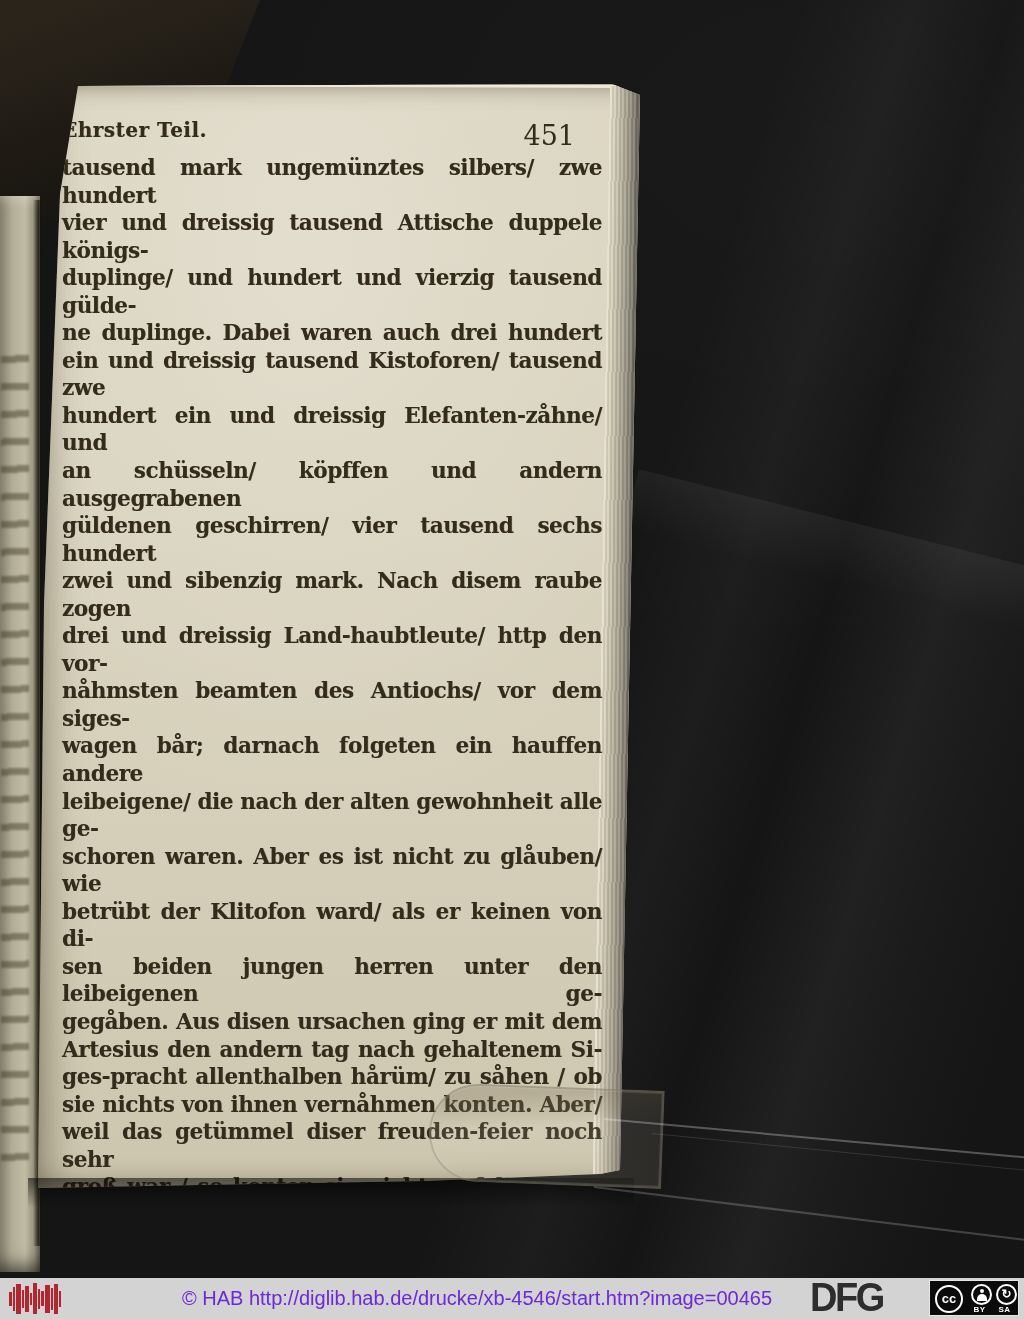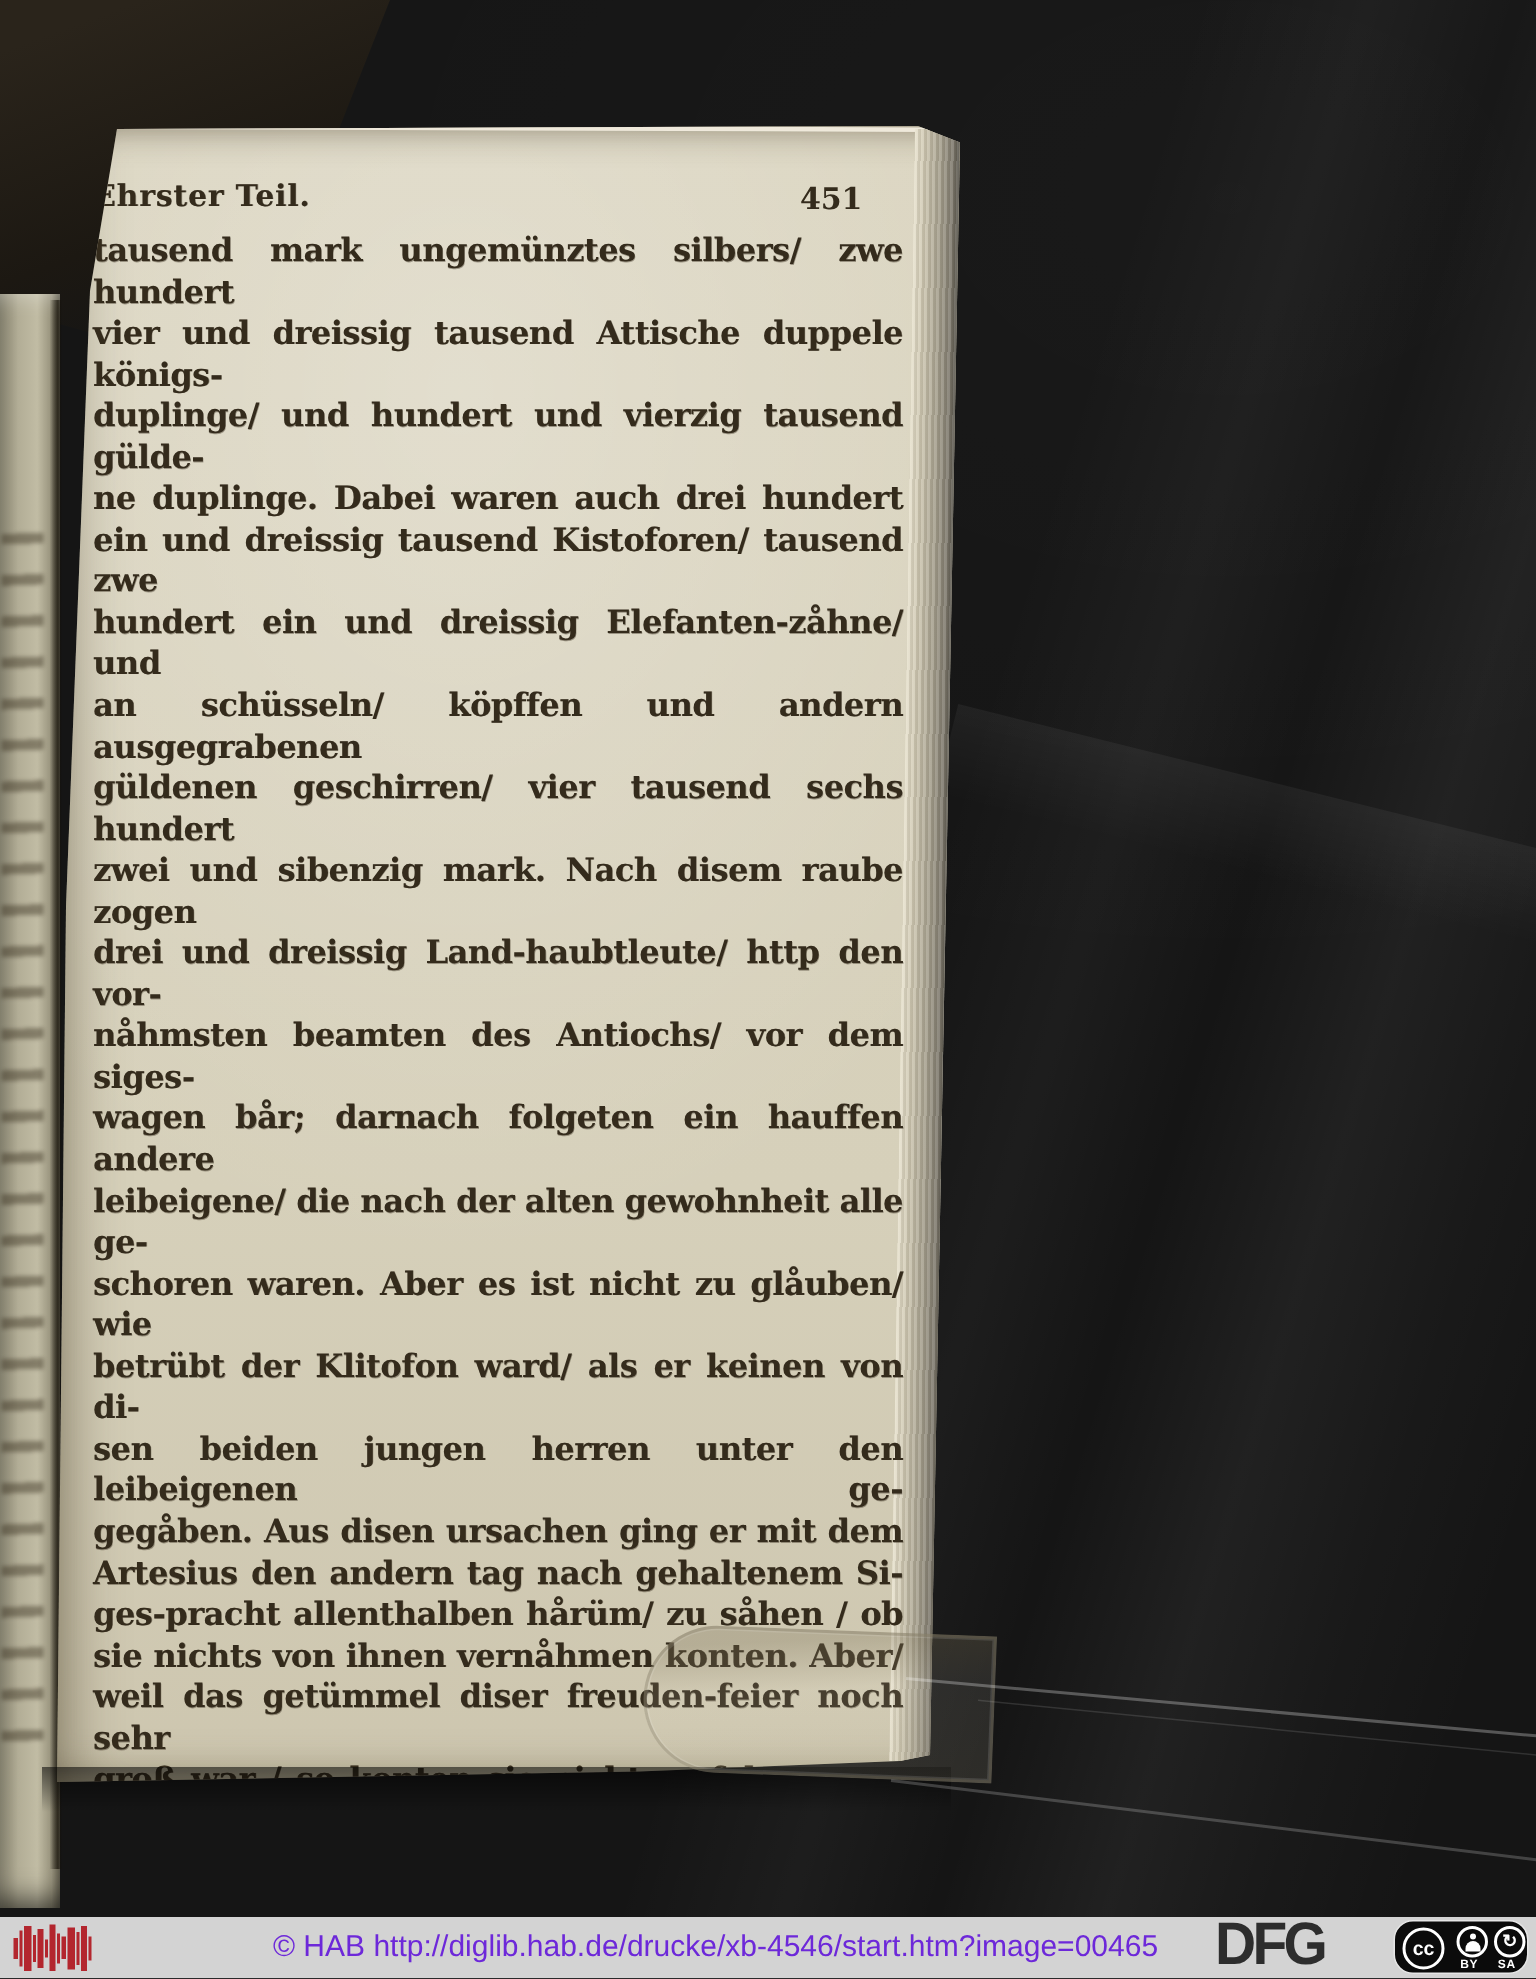--- a/index.html
+++ b/index.html
@@ -45,21 +45,21 @@
       repeating-linear-gradient(90deg, rgba(255,255,255,0.12) 0 2px, rgba(60,55,45,0.10) 2px 4px),
       linear-gradient(90deg,#e8e2ce 0%,#cfc8b2 22%,#a59f8d 58%,#7d786c 86%,#514e45 100%);}
   .page-shadow{position:absolute;left:28px;top:1178px;width:606px;height:30px;
     background:linear-gradient(180deg,rgba(0,0,0,0.55),transparent);}
   
   .content{position:absolute;left:28px;top:34px;width:540px;color:#342b1c;}
   .header-row{position:relative;height:32px;}
   .running-title{display:block;text-align:left;padding-right:72px;
     font-size:20px;font-weight:700;letter-spacing:0.5px;
     text-shadow:0.4px 0.4px 0 rgba(52,43,28,0.45);}
-  .page-number{position:absolute;right:27px;top:2px;font-size:20px;font-weight:700;}
+  .page-number{position:absolute;right:27px;top:2px;font-size:27px;font-weight:400;}
   .body-lines{margin-top:4px;}
   .text-line{font-size:21.5px;line-height:27.55px;font-weight:700;letter-spacing:-0.4px;
     text-align:justify;text-align-last:justify;white-space:normal;
     text-shadow:0.35px 0.35px 0 rgba(52,43,28,0.4);}
   
   .snake-onpage{position:absolute;left:429px;top:1082px;width:234px;height:98px;
     border-radius:50px 0 0 50px;transform:rotate(2.2deg);transform-origin:left center;
     background:linear-gradient(175deg, rgba(122,112,85,0.30) 14%, rgba(238,233,214,0.10) 42%, rgba(196,188,160,0.14) 100%);
     box-shadow:inset 0 0 0 2px rgba(110,100,74,0.30), inset 0 0 0 3px rgba(255,255,255,0.12);}
   .snake-line{position:absolute;height:2px;transform-origin:left center;background:rgba(255,255,255,0.28);}
@@ -70,21 +70,21 @@
   .footer{position:absolute;left:0;bottom:0;width:1024px;height:41px;background:#d3d3d3;
     font-family:"Liberation Sans",sans-serif;}
   .hab-logo{position:absolute;left:9px;top:4px;width:52px;height:33px;display:flex;
     align-items:center;gap:1px;}
   .hab-logo i{display:block;background:#b3262e;}
   .copyright{position:absolute;left:477px;top:9px;transform:translateX(-50%);
     font-size:20px;color:#6d28d9;white-space:nowrap;}
   .dfg{position:absolute;left:810px;top:-2px;font-size:38px;font-weight:900;
     letter-spacing:-2.5px;color:#2d2d2d;transform:scaleY(1.05);}
   .cc-badge{position:absolute;left:929px;top:2px;width:90px;height:36px;background:#0b0b0b;
-    border-radius:13px;border:1px solid #e6e6e6;box-sizing:border-box;}
+    border-radius:0;border:1px solid #e6e6e6;box-sizing:border-box;}
   .cc-circle{position:absolute;left:5px;top:4px;width:24px;height:24px;border:2.5px solid #fff;
     border-radius:50%;color:#fff;font-weight:700;font-size:13px;line-height:24px;text-align:center;}
   .mini-circle{position:absolute;top:3px;width:17px;height:17px;border:2px solid #fff;border-radius:50%;}
   .by-circle{left:41px;}
   .sa-circle{left:66px;color:#fff;font-size:12px;line-height:17px;text-align:center;font-weight:700;}
   .person-head{position:absolute;left:6.5px;top:2.5px;width:4.5px;height:4.5px;border-radius:50%;background:#fff;}
   .person-body{position:absolute;left:4px;top:8px;width:9.5px;height:7px;border-radius:5px 5px 0 0;background:#fff;}
   .mini-label{position:absolute;bottom:1px;width:21px;text-align:center;color:#fff;
     font-size:8px;font-weight:700;letter-spacing:0.5px;}
   .by-label{left:39px;} .sa-label{left:64px;}

